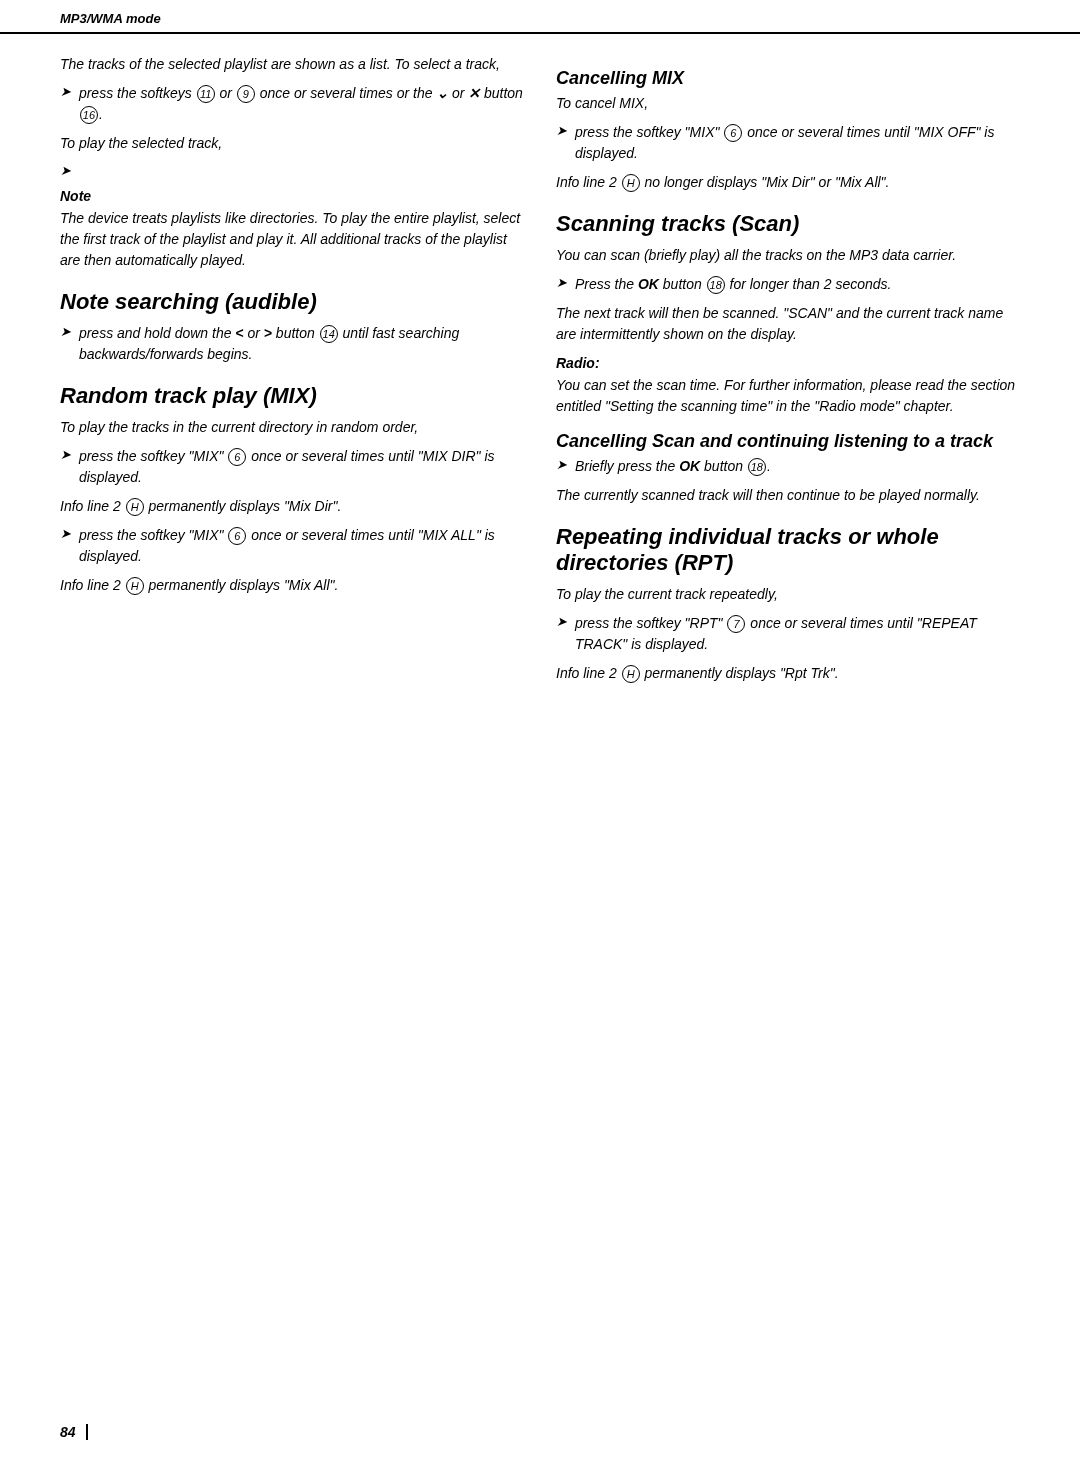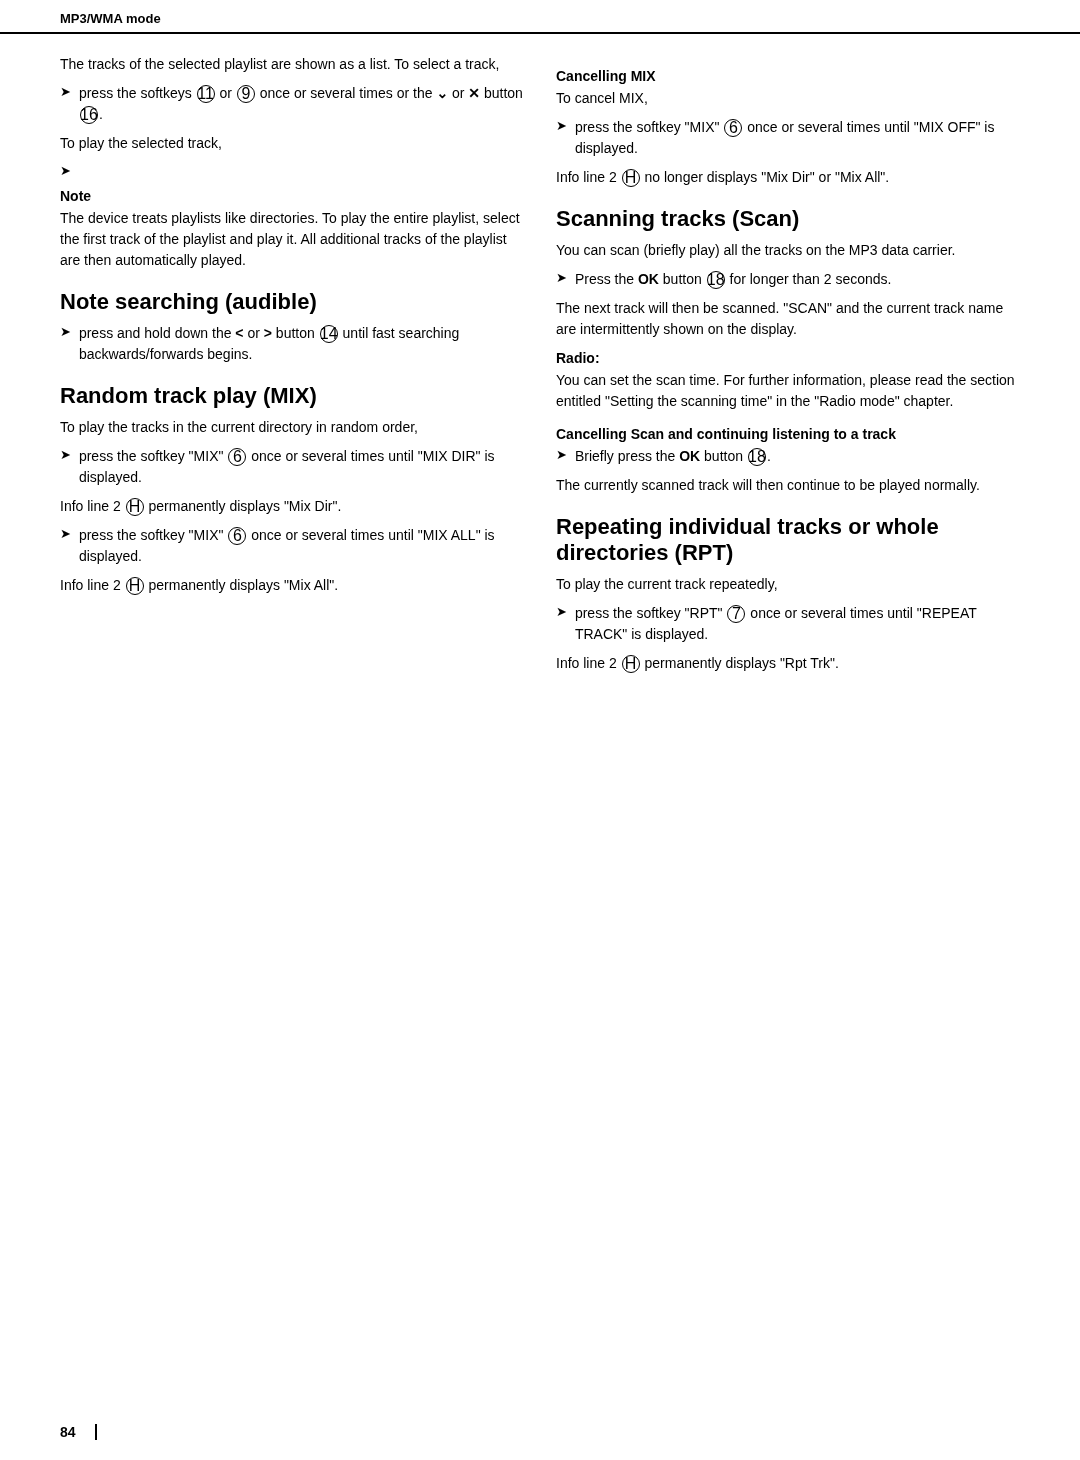--- a/index.html
+++ b/index.html
@@ -10,20 +10,21 @@
       color: #000;
       width: 1080px;
       min-height: 1460px;
     }
     .page {
       display: flex;
       flex-direction: column;
       width: 1080px;
       min-height: 1460px;
       padding: 0;
+      font-style: italic;
     }
     .header {
       border-bottom: 2px solid #000;
       padding: 10px 60px 6px 60px;
       margin-bottom: 0;
     }
     .header-label {
       font-weight: bold;
       font-size: 13px;
     }
@@ -48,21 +49,21 @@
     .section-title {
       font-size: 22px;
       font-weight: bold;
       margin-top: 18px;
       margin-bottom: 8px;
     }
     .subsection-title {
       font-weight: bold;
       margin-bottom: 4px;
       margin-top: 14px;
-      font-size: 14px;
+      font-size: 18px;
     }
     .note-title {
       font-weight: bold;
       margin-bottom: 4px;
       margin-top: 10px;
     }
     .bullet-item {
       display: flex;
       align-items: flex-start;
       margin-bottom: 8px;
@@ -78,36 +79,36 @@
       line-height: 1.5;
     }
     .circled {
       display: inline-flex;
       align-items: center;
       justify-content: center;
       border: 1.5px solid #000;
       border-radius: 50%;
       width: 18px;
       height: 18px;
-      font-size: 16px;
+      font-size: 11px;
       font-weight: normal;
       line-height: 1;
       margin: 0 1px;
       vertical-align: middle;
     }
     .footer {
       padding: 20px 60px;
       display: flex;
       align-items: flex-end;
     }
     .page-number {
       font-size: 14px;
       font-weight: bold;
       border-right: 2px solid #000;
-      padding-right: 19px;
+      padding-right: 10px;
     }
     .note-box {
       margin-top: 8px;
       margin-bottom: 8px;
     }
   </style>
 </head>
 <body>
 
 <div class="page">

